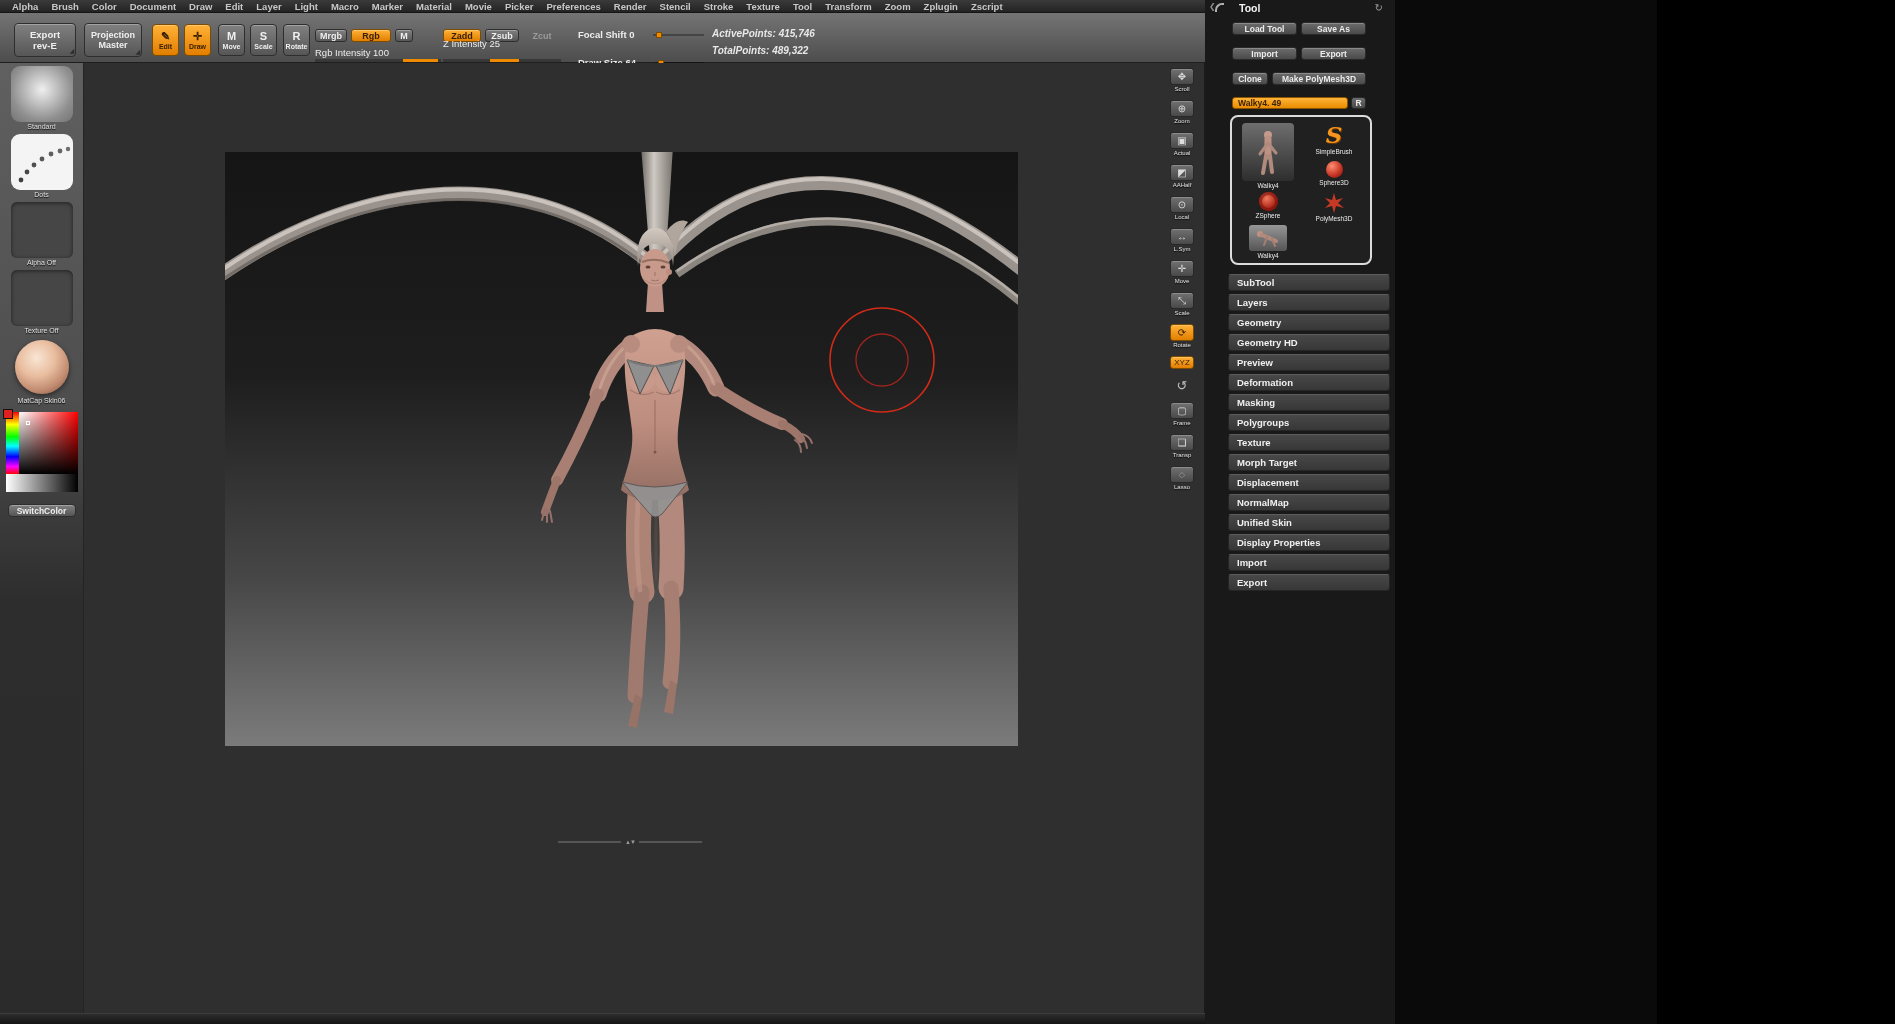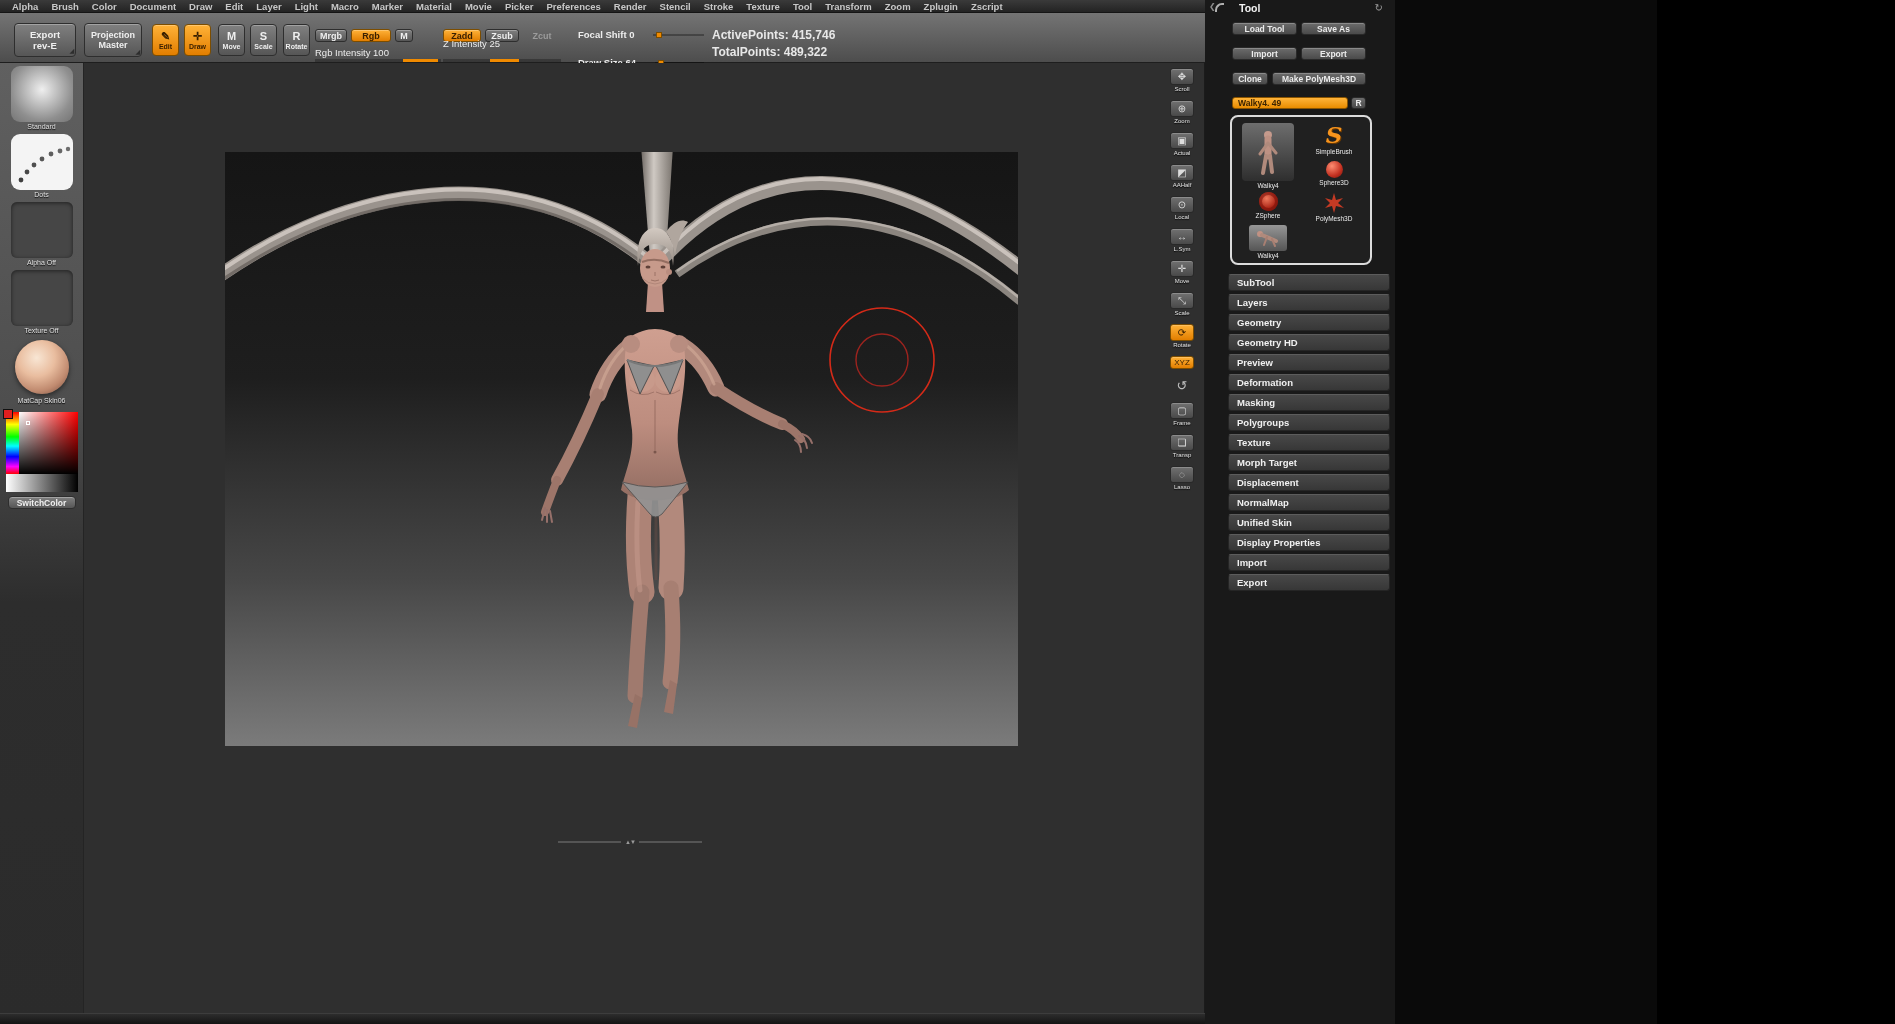--- a/index.html
+++ b/index.html
@@ -21,39 +21,39 @@
   .tib{width:27px;height:32px;top:11px;flex-direction:column;font-size:7px;line-height:8px;gap:1px;}
   .tib .g{font-size:11px;line-height:12px;font-weight:bold;}
   .pill{height:13px;font-size:9px;top:16px;border-radius:3px;}
   .slab{position:absolute;font-size:9.5px;font-weight:normal;color:#ededed;white-space:nowrap;}
   .tracku{position:absolute;height:3px;background:rgba(0,0,0,.28);}
   .seg{position:absolute;top:0;height:3px;background:#f08a00;}
   .srow{position:absolute;display:flex;align-items:center;gap:19px;}
   .srow .lab{font-size:9.5px;font-weight:bold;color:#ededed;white-space:nowrap;}
   .srow .trk{flex:1;height:2px;background:rgba(0,0,0,.3);position:relative;}
   .srow .knob{position:absolute;width:6px;height:6px;top:-2px;background:#f08a00;border:1px solid #7c4d00;}
-  .status{position:absolute;font-size:12px;font-weight:bold;color:#e8e8e8;white-space:nowrap;}
+  .status{position:absolute;font-size:10px;font-weight:bold;color:#e8e8e8;white-space:nowrap;font-style:italic;}
 
   
   .ltray{position:absolute;left:0;top:63px;width:84px;height:961px;background:linear-gradient(180deg,#606060 0,#4e4e4e 340px,#3a3a3a 460px,#2d2d2d 540px,#2b2b2b 100%);border-right:1px solid #242424;display:flex;flex-direction:column;align-items:center;padding-top:3px;}
   .titem{display:flex;flex-direction:column;align-items:center;margin-bottom:4px;}
   .thumb{width:62px;height:56px;border-radius:9px;position:relative;overflow:hidden;cursor:default;}
   .tlabel{font-size:7px;color:#e2e2e2;margin-top:1px;text-shadow:0 1px 1px #000;white-space:nowrap;}
   .standard-thumb{background:radial-gradient(circle at 50% 42%,#efefef,#c2c2c2 32%,#8f8f8f 68%,#747474);}
   .dots-thumb{background:#f4f4f4;}
   .off-thumb{background:#464646;box-shadow:inset 0 1px 4px rgba(0,0,0,.55);border-radius:6px;}
   .matcap-wrap{width:62px;height:58px;display:flex;align-items:center;justify-content:center;}
   .matcap-sphere{width:54px;height:54px;border-radius:50%;background:radial-gradient(circle at 40% 33%,#f8e6d4,#e9bd9f 38%,#c08a6f 68%,#7c5343 92%);box-shadow:0 2px 5px rgba(0,0,0,.5);}
   .picker{position:relative;width:72px;height:80px;margin-top:4px;}
   .hue{position:absolute;left:0;top:0;width:13px;height:62px;background:linear-gradient(#f00,#ff0 20%,#0f0 40%,#0ff 55%,#00f 72%,#f0f 88%,#f00);}
   .sv{position:absolute;left:13px;top:0;right:0;height:62px;background:linear-gradient(to top,#000,rgba(0,0,0,0)),linear-gradient(to right,#fff,#f00);}
   .gray{position:absolute;left:0;top:62px;right:0;height:18px;background:linear-gradient(to right,#fff,#000);}
   .cur-color{position:absolute;left:-3px;top:-3px;width:10px;height:10px;background:#e01f1f;border:1px solid #111;}
   .sv-marker{position:absolute;left:20px;top:9px;width:4px;height:4px;border:1px solid #fff;}
-  .switchbtn{width:68px;height:13px;font-size:8.5px;position:static;margin-top:4px;}
+  .switchbtn{width:68px;height:13px;font-size:8.5px;position:static;margin-top:12px;}
 
   
   .doc{position:absolute;left:84px;top:63px;width:1121px;height:961px;background:#2f2f2f;border-right:1px solid #1b1b1b;}
   .canvas{position:absolute;left:141px;top:89px;width:793px;height:594px;}
   .doc-scroll{position:absolute;left:474px;top:774px;width:144px;height:10px;display:flex;align-items:center;gap:4px;}
   .doc-scroll .ln{flex:1;height:2px;background:#555;}
   .doc-scroll .ar{font-size:6px;letter-spacing:-1px;color:#9a9a9a;}
   .wbottom{position:absolute;left:0;top:1013px;width:1205px;height:11px;background:linear-gradient(#2d2d2d,#141414);border-top:1px solid #3d3d3d;}
 
   

